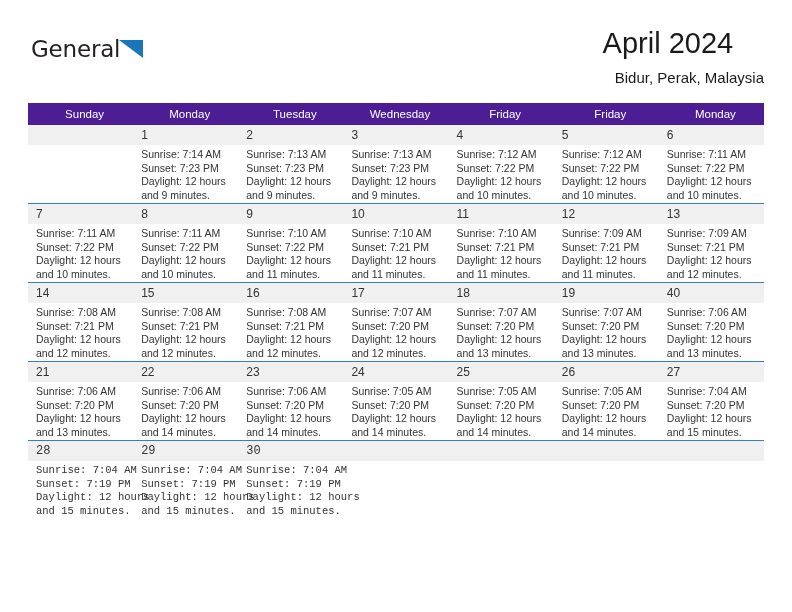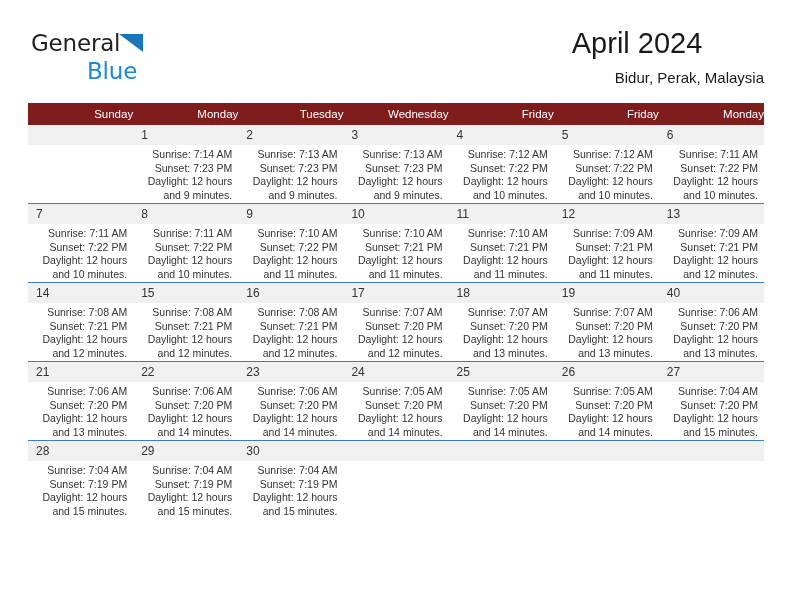--- a/index.html
+++ b/index.html
@@ -25,21 +25,21 @@
   .header {
     position: absolute;
     left: 28px;
     top: 26px;
     right: 28px;
     height: 68px;
   }
   .brand {
     position: absolute;
     left: 3px;
-    top: 6px;
+    top: 12px;
     width: 180px;
     height: 56px;
     line-height: 1;
   }
   .brand-row1 {
     position: relative;
     height: 26px;
     white-space: nowrap;
   }
   .brand-general {
@@ -69,21 +69,21 @@
     font-size: 23px;
     color: #1b8ad6;
     font-family: "DejaVu Sans", sans-serif;
     letter-spacing: -0.2px;
   }
 
   .title-block {
     position: absolute;
     right: 0;
     top: 0;
-    text-align: left;
+    text-align: center;
   }
   .cal-title {
     font-size: 29px;
     color: #1a1a1a;
     font-weight: 400;
     line-height: 34px;
     white-space: nowrap;
   }
   .cal-subtitle {
     font-size: 15px;
@@ -101,76 +101,73 @@
     left: 28px;
     top: 103px;
     width: 736px;
   }
   table.cal {
     border-collapse: collapse;
     table-layout: fixed;
     width: 736px;
   }
   table.cal th {
-    background: #7f1d1d;
+    background: #4c1d95;
     color: #ffffff;
     font-size: 11.5px;
     font-weight: 400;
-    text-align: right;
+    text-align: center;
     padding: 5px 0 5px 8px;
     height: 12px;
     border: 0;
   }
   td.daycell {
     vertical-align: top;
     padding: 0;
     border: 0;
     height: 78px;
     border-bottom: 1px solid #3b7cc0;
   }
   tr.weekrow:last-child td.daycell {
     border-bottom: 0;
+    font-family: Liberation Mono, monospace;
   }
   .daynum {
     background: #f0f0f0;
     font-size: 12px;
     color: #333333;
     padding: 3px 0 3px 8px;
     height: 14px;
     line-height: 14px;
   }
   td.empty .daynum {
     background: #f0f0f0;
     color: transparent;
   }
   .details {
     padding: 3px 6px 0 8px;
     font-size: 10.5px;
     line-height: 13.7px;
     color: #333333;
-    text-align: right;
   }
   .details div {
     white-space: nowrap;
   }
   td.blank .details div { visibility: hidden; }
 </style>
 </head>
 <body>
 
 <div class="page">
 
   <div class="header">
 
     <div class="brand">
       <div class="brand-row1">
         <span class="brand-general">General</span><span class="brand-triangle"></span>
-      </div>
-      <div class="brand-row2">
-        <span class="brand-blue">Blue</span>
       </div>
     </div>
 
     <div class="title-block">
       <div class="cal-title">April 2024</div>
       <div class="cal-subtitle">Bidur, Perak, Malaysia</div>
     </div>
 
   </div>
 

